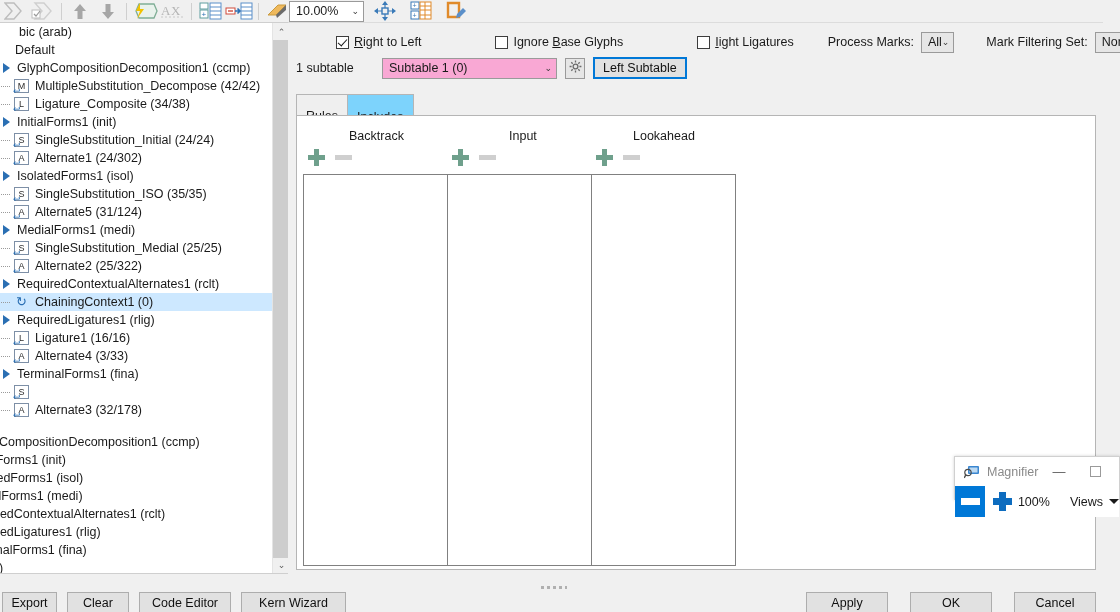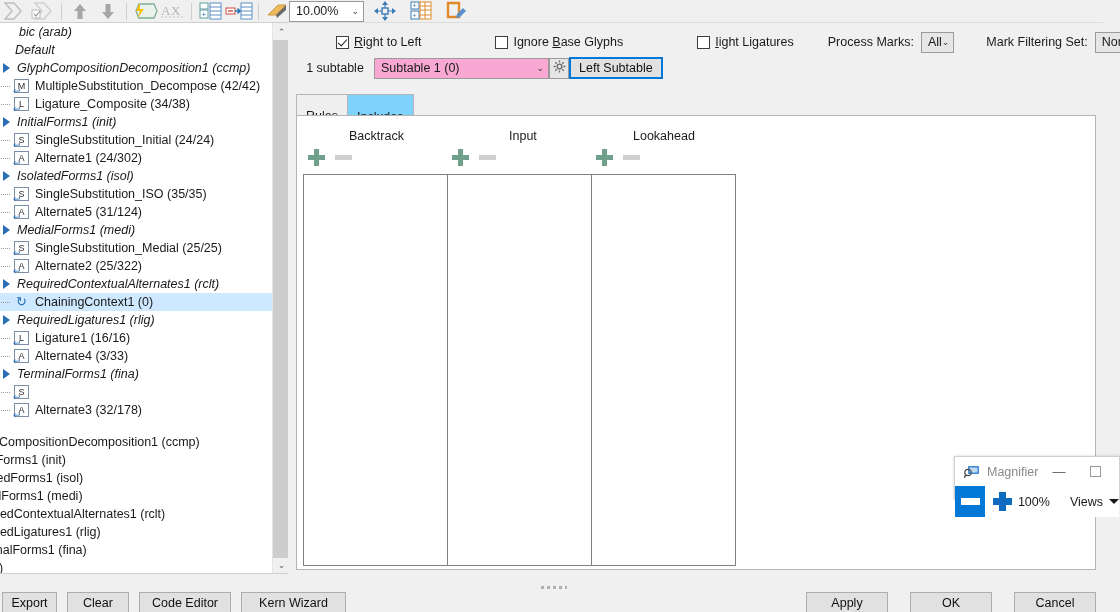--- a/index.html
+++ b/index.html
@@ -59,21 +59,21 @@
     width: 15px; height: 14px; flex: 0 0 15px; position: relative;
     border: 1px solid #7d8fa6; background: #fff; color: #2b2b2b;
     font-size: 9px; line-height: 12px; text-align: center;
     font-family: "Liberation Sans", sans-serif; margin-right: 4px;
   }
   .glyph-box .hook {
     position: absolute; left: -2px; bottom: -4px; color: #2a6fb3; font-size: 9px; line-height: 9px;
   }
   .glyph-box.chain { border: none; background: transparent; color: #2a6fb3; font-size: 13px; line-height: 14px; }
   .tree-label { padding-left: 2px; }
-  .tree-row.l0 .tree-label { padding-left: 3px; font-style: italic; }
+  .tree-row.l0 .tree-label { padding-left: 3px; }
 
   
   .clip-list-row {
     height: 18px; line-height: 18px; font-size: 12.5px; white-space: nowrap;
   }
 
   
   .vsb {
     position: absolute; right: 0; top: 0; width: 17px; height: 100%;
     background: #f0f0f0; border-left: 1px solid #e4e4e4;
@@ -137,21 +137,21 @@
   .cb-item { display: flex; align-items: flex-end; margin-right: 34px; white-space: nowrap; padding-left: 40px; }
   .ul { text-decoration: underline; }
   .combo {
     border: 1px solid #9a9a9a; background: #e6e6e6; height: 21px;
     display: flex; align-items: center; justify-content: space-between;
     padding: 0 4px 0 6px; font-size: 12.5px; color: #1a1a1a;
   }
 
   .subtable-row {
     position: absolute; left: 8px; top: 57px; width: 700px; height: 22px;
-    display: flex; align-items: center; font-size: 12.5px;  text-align: center;
+    display: flex; align-items: center; font-size: 12.5px; gap: 8px;
   }
   .gear-btn {
     width: 20px; height: 21px; border: 1px solid #9a9a9a; background: #e6e6e6;
     display: flex; align-items: center; justify-content: center;
   }
   .clear-sub-btn {
     height: 22px; border: 2px solid #0078d7; background: #e1e1e1;
     padding: 0 8px; font-size: 12.5px; line-height: 18px; color: #101010;
   }
 

